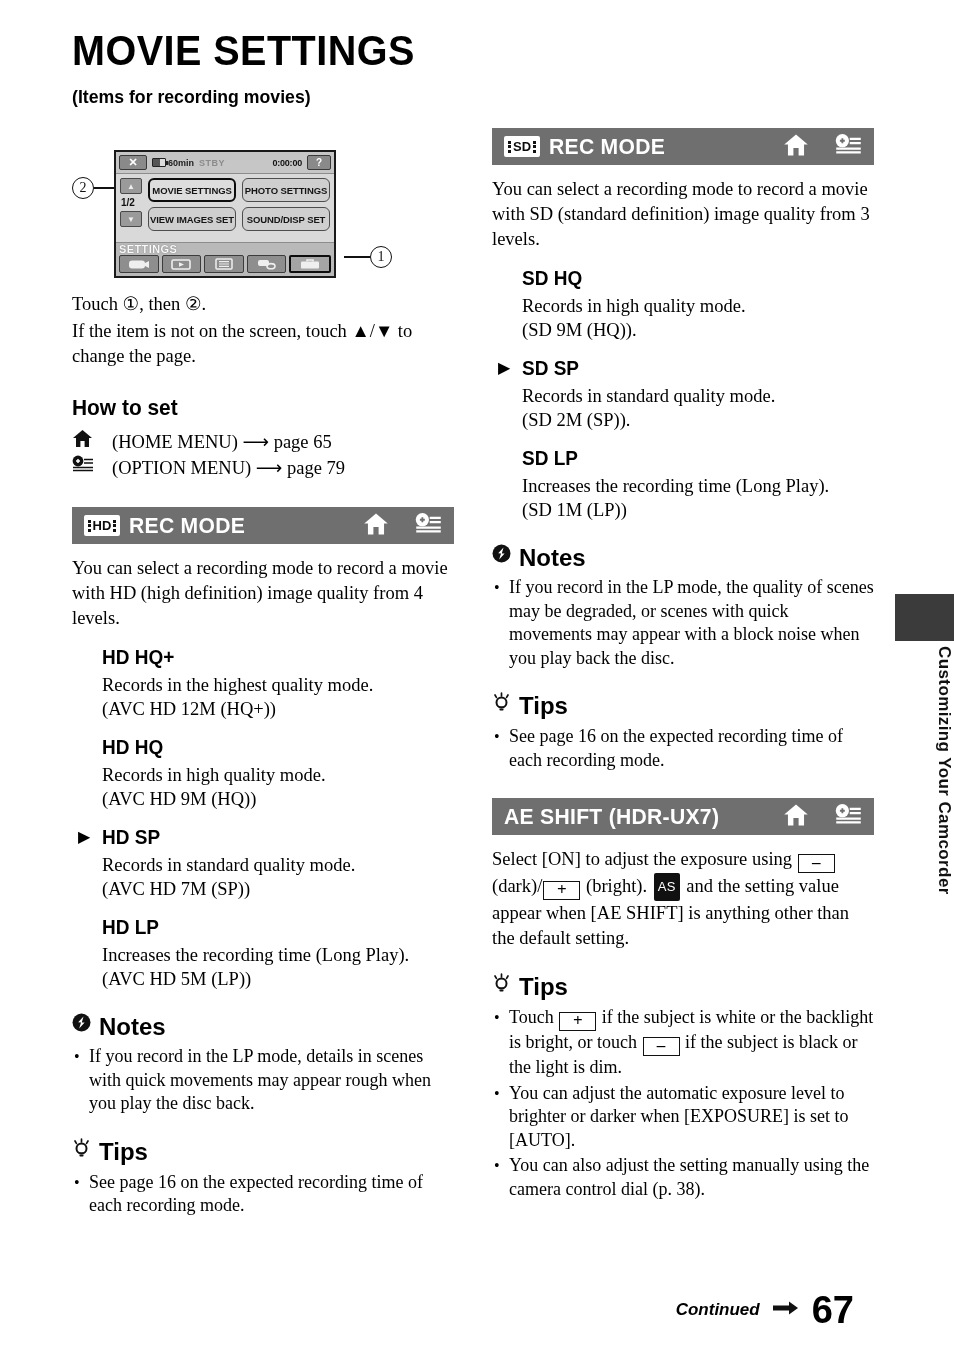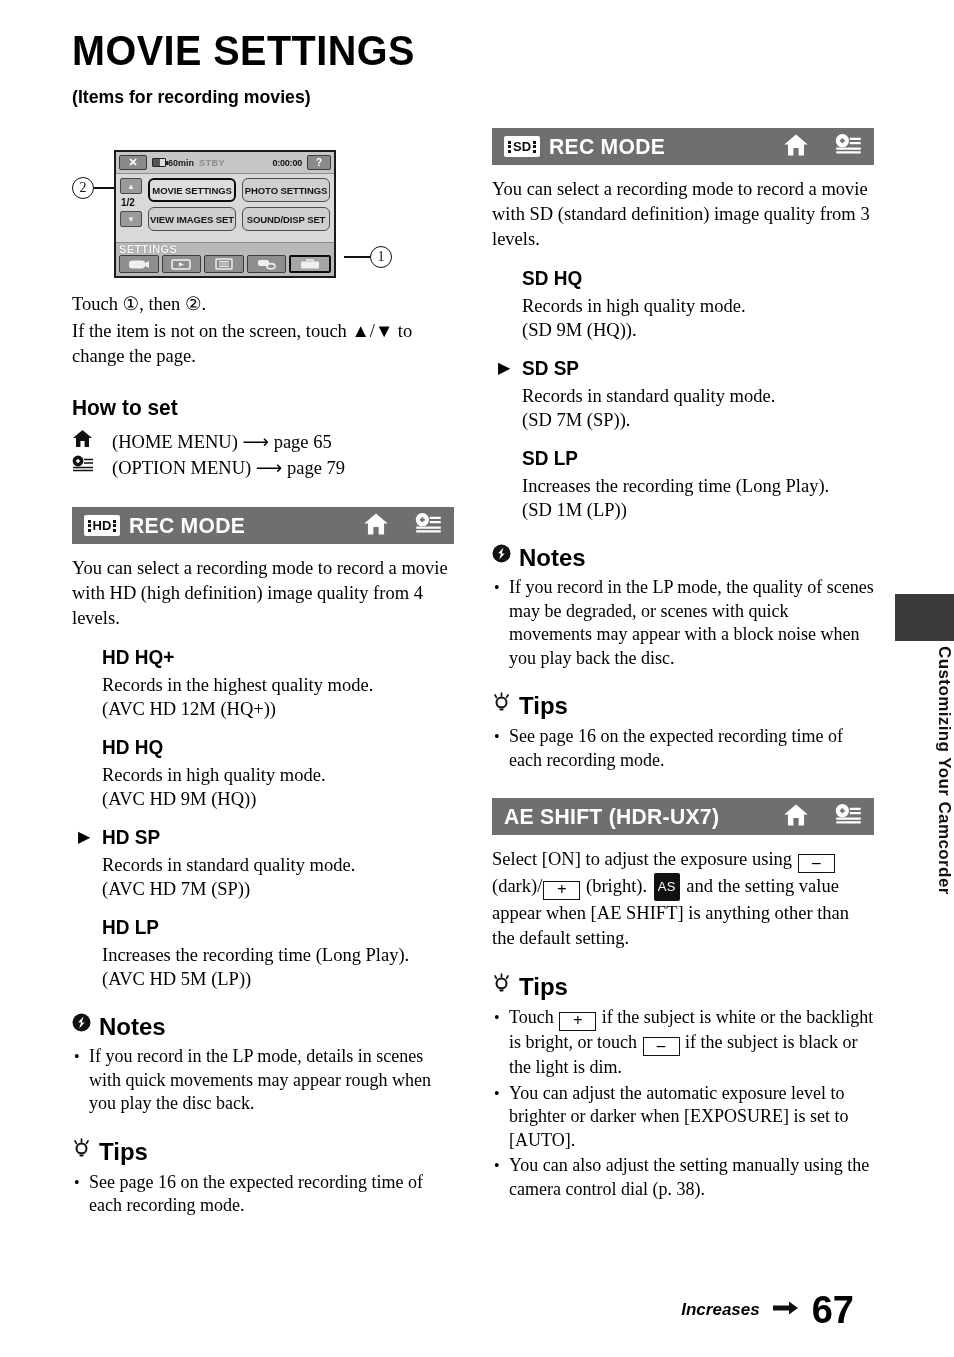--- a/index.html
+++ b/index.html
@@ -450,21 +450,21 @@
 
       <div class="mode">
         <div class="mode-name">SD HQ</div>
         <div class="mode-desc">Records in high quality mode.</div>
         <div class="mode-desc">(SD 9M (HQ)).</div>
       </div>
       <div class="mode">
         <span class="mode-mark">▶</span>
         <div class="mode-name">SD SP</div>
         <div class="mode-desc">Records in standard quality mode.</div>
-        <div class="mode-desc">(SD 7M (SP)).</div>
+        <div class="mode-desc">(SD 2M (SP)).</div>
       </div>
       <div class="mode">
         <div class="mode-name">SD LP</div>
         <div class="mode-desc">Increases the recording time (Long Play).</div>
         <div class="mode-desc">(SD 1M (LP))</div>
       </div>
 
       <div class="nt-head">
         <span>
           <svg width="19" height="19" viewBox="0 0 19 19">
@@ -542,21 +542,21 @@
         <li>You can adjust the automatic exposure level to brighter or darker when [EXPOSURE] is set to [AUTO].</li>
         <li>You can also adjust the setting manually using the camera control dial (p. 38).</li>
       </ul>
     </div>
   </div>
 
   <div class="side-tab"></div>
   <div class="side-text">Customizing Your Camcorder</div>
 
   <div class="footer">
-    <span class="cont">Increases</span>
+    <span class="cont">Continued</span>
     <span>
       <svg width="26" height="16" viewBox="0 0 26 16">
           <path d="M0 5.5 h16 V1.5 L25 8 L16 14.5 V10.5 H0 Z" fill="#111"></path>
         </svg>
     </span>
     <span class="pnum">67</span>
   </div>
 
 </div>
 

